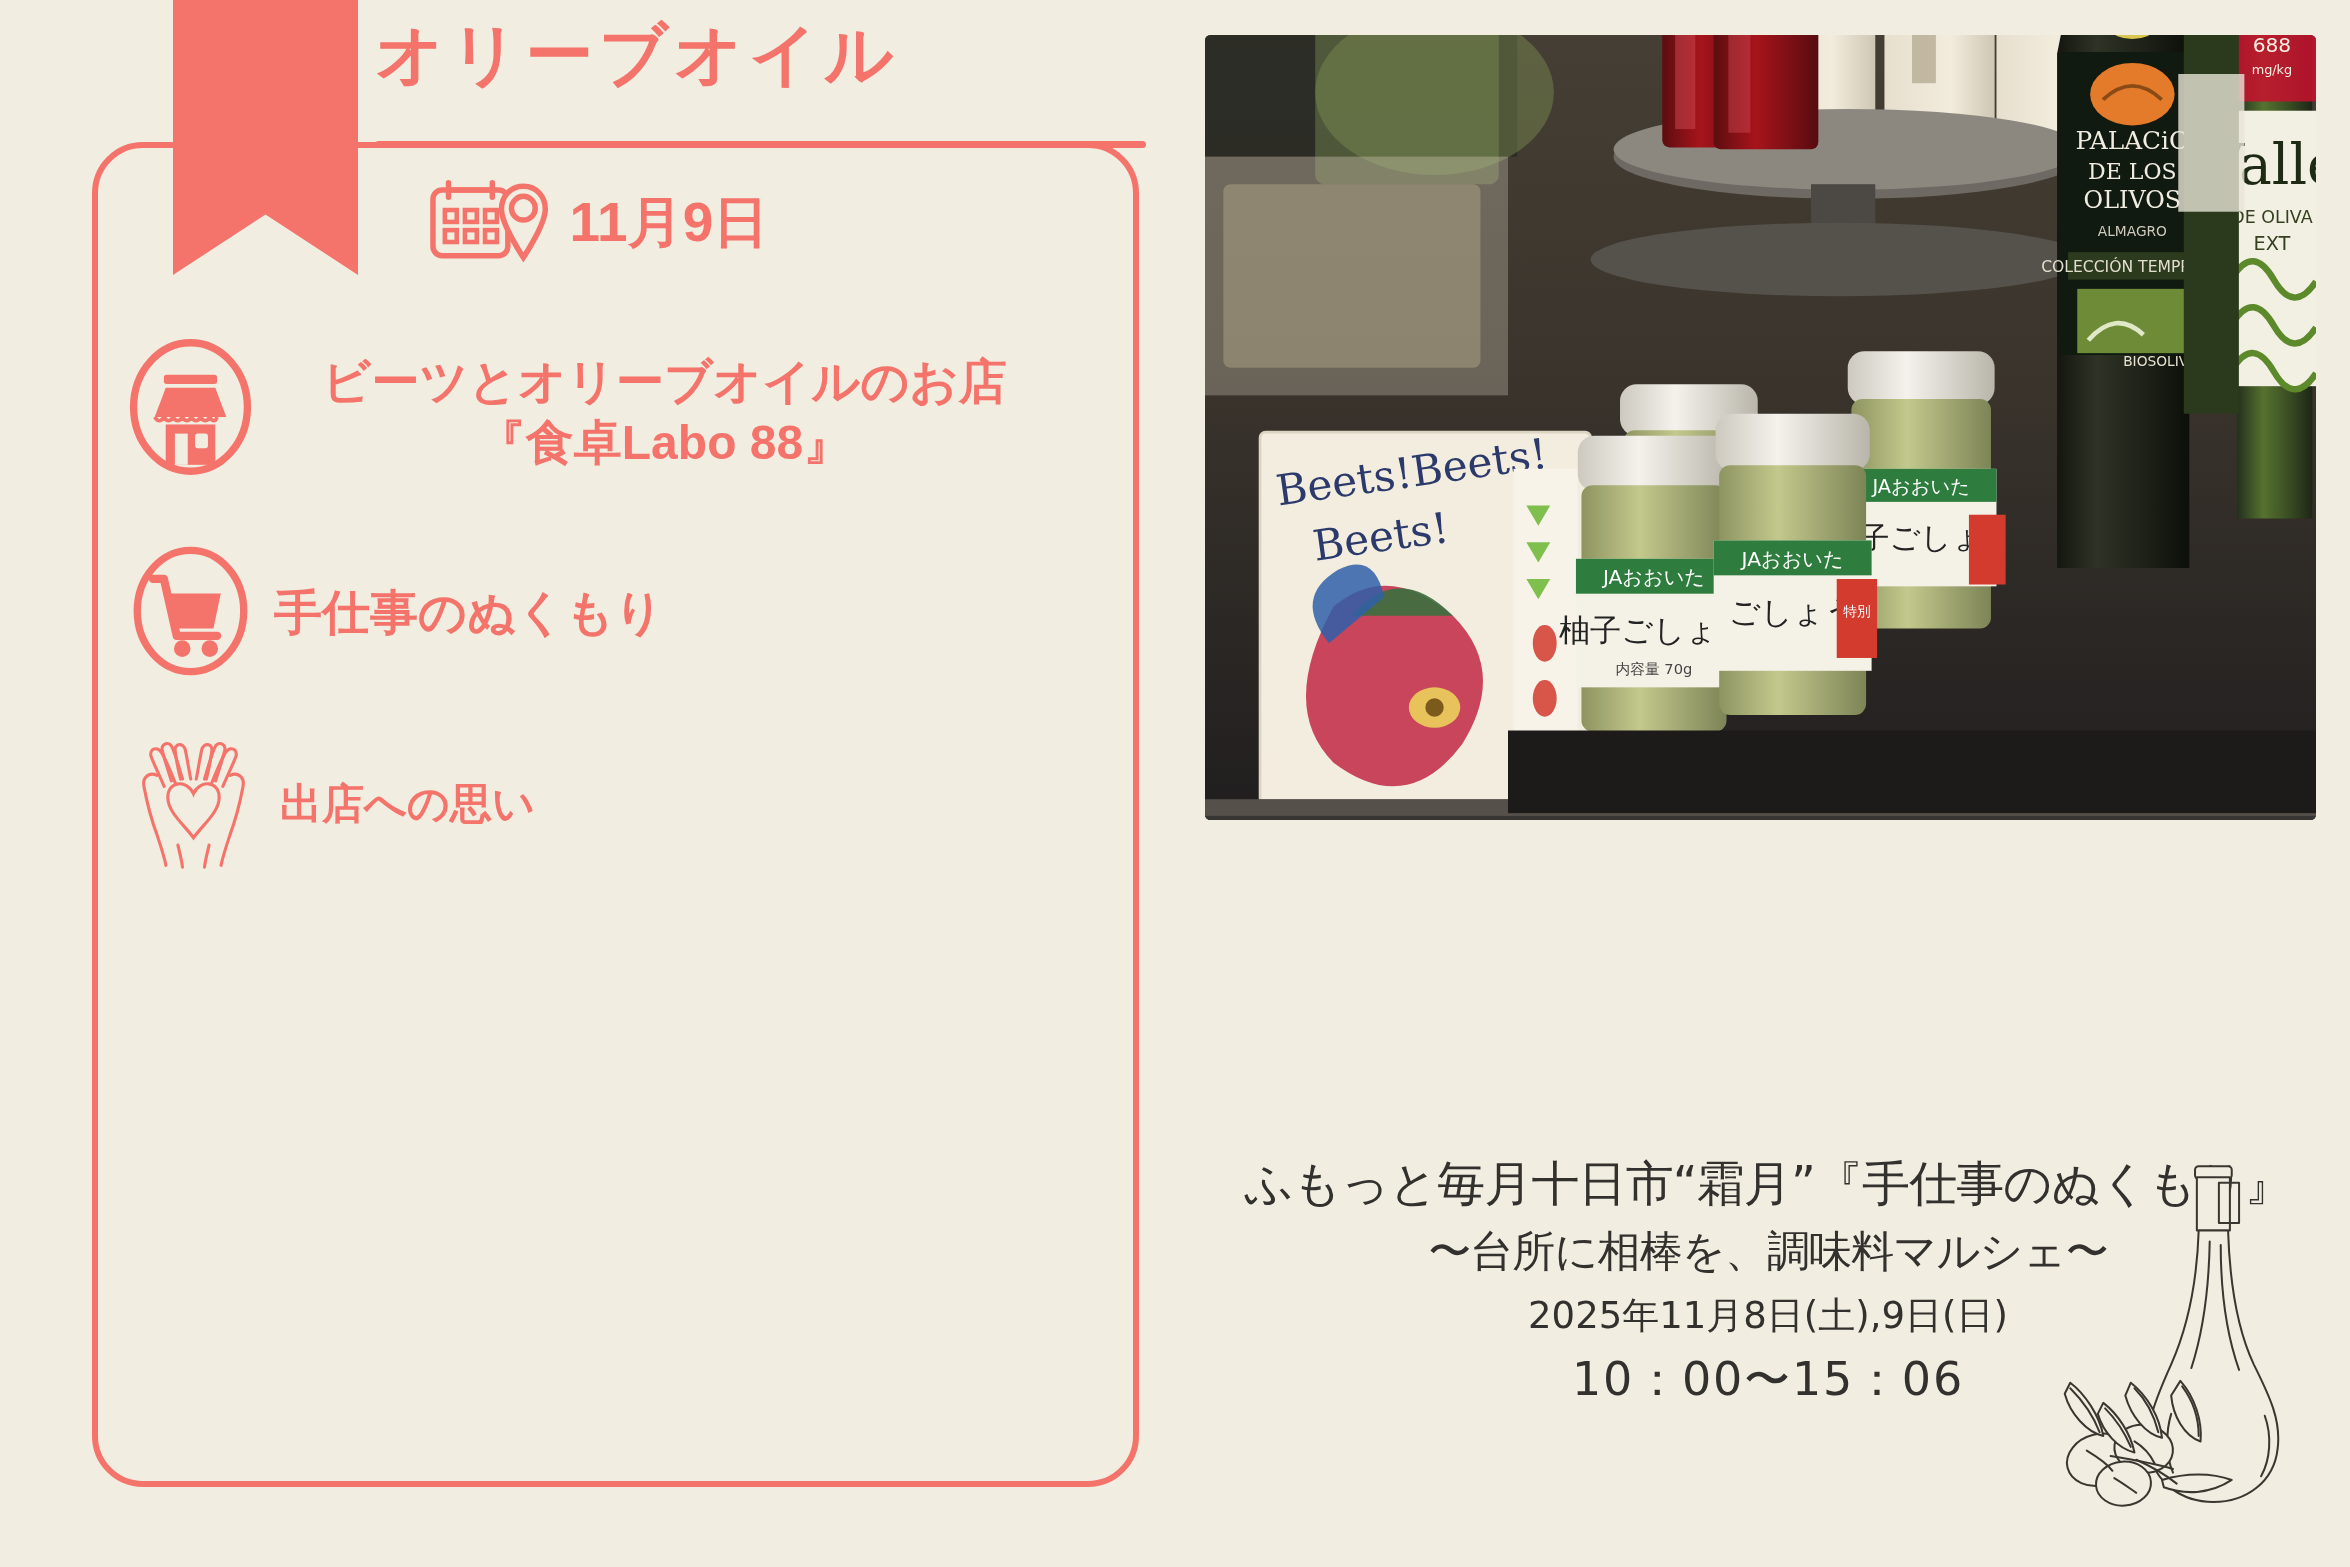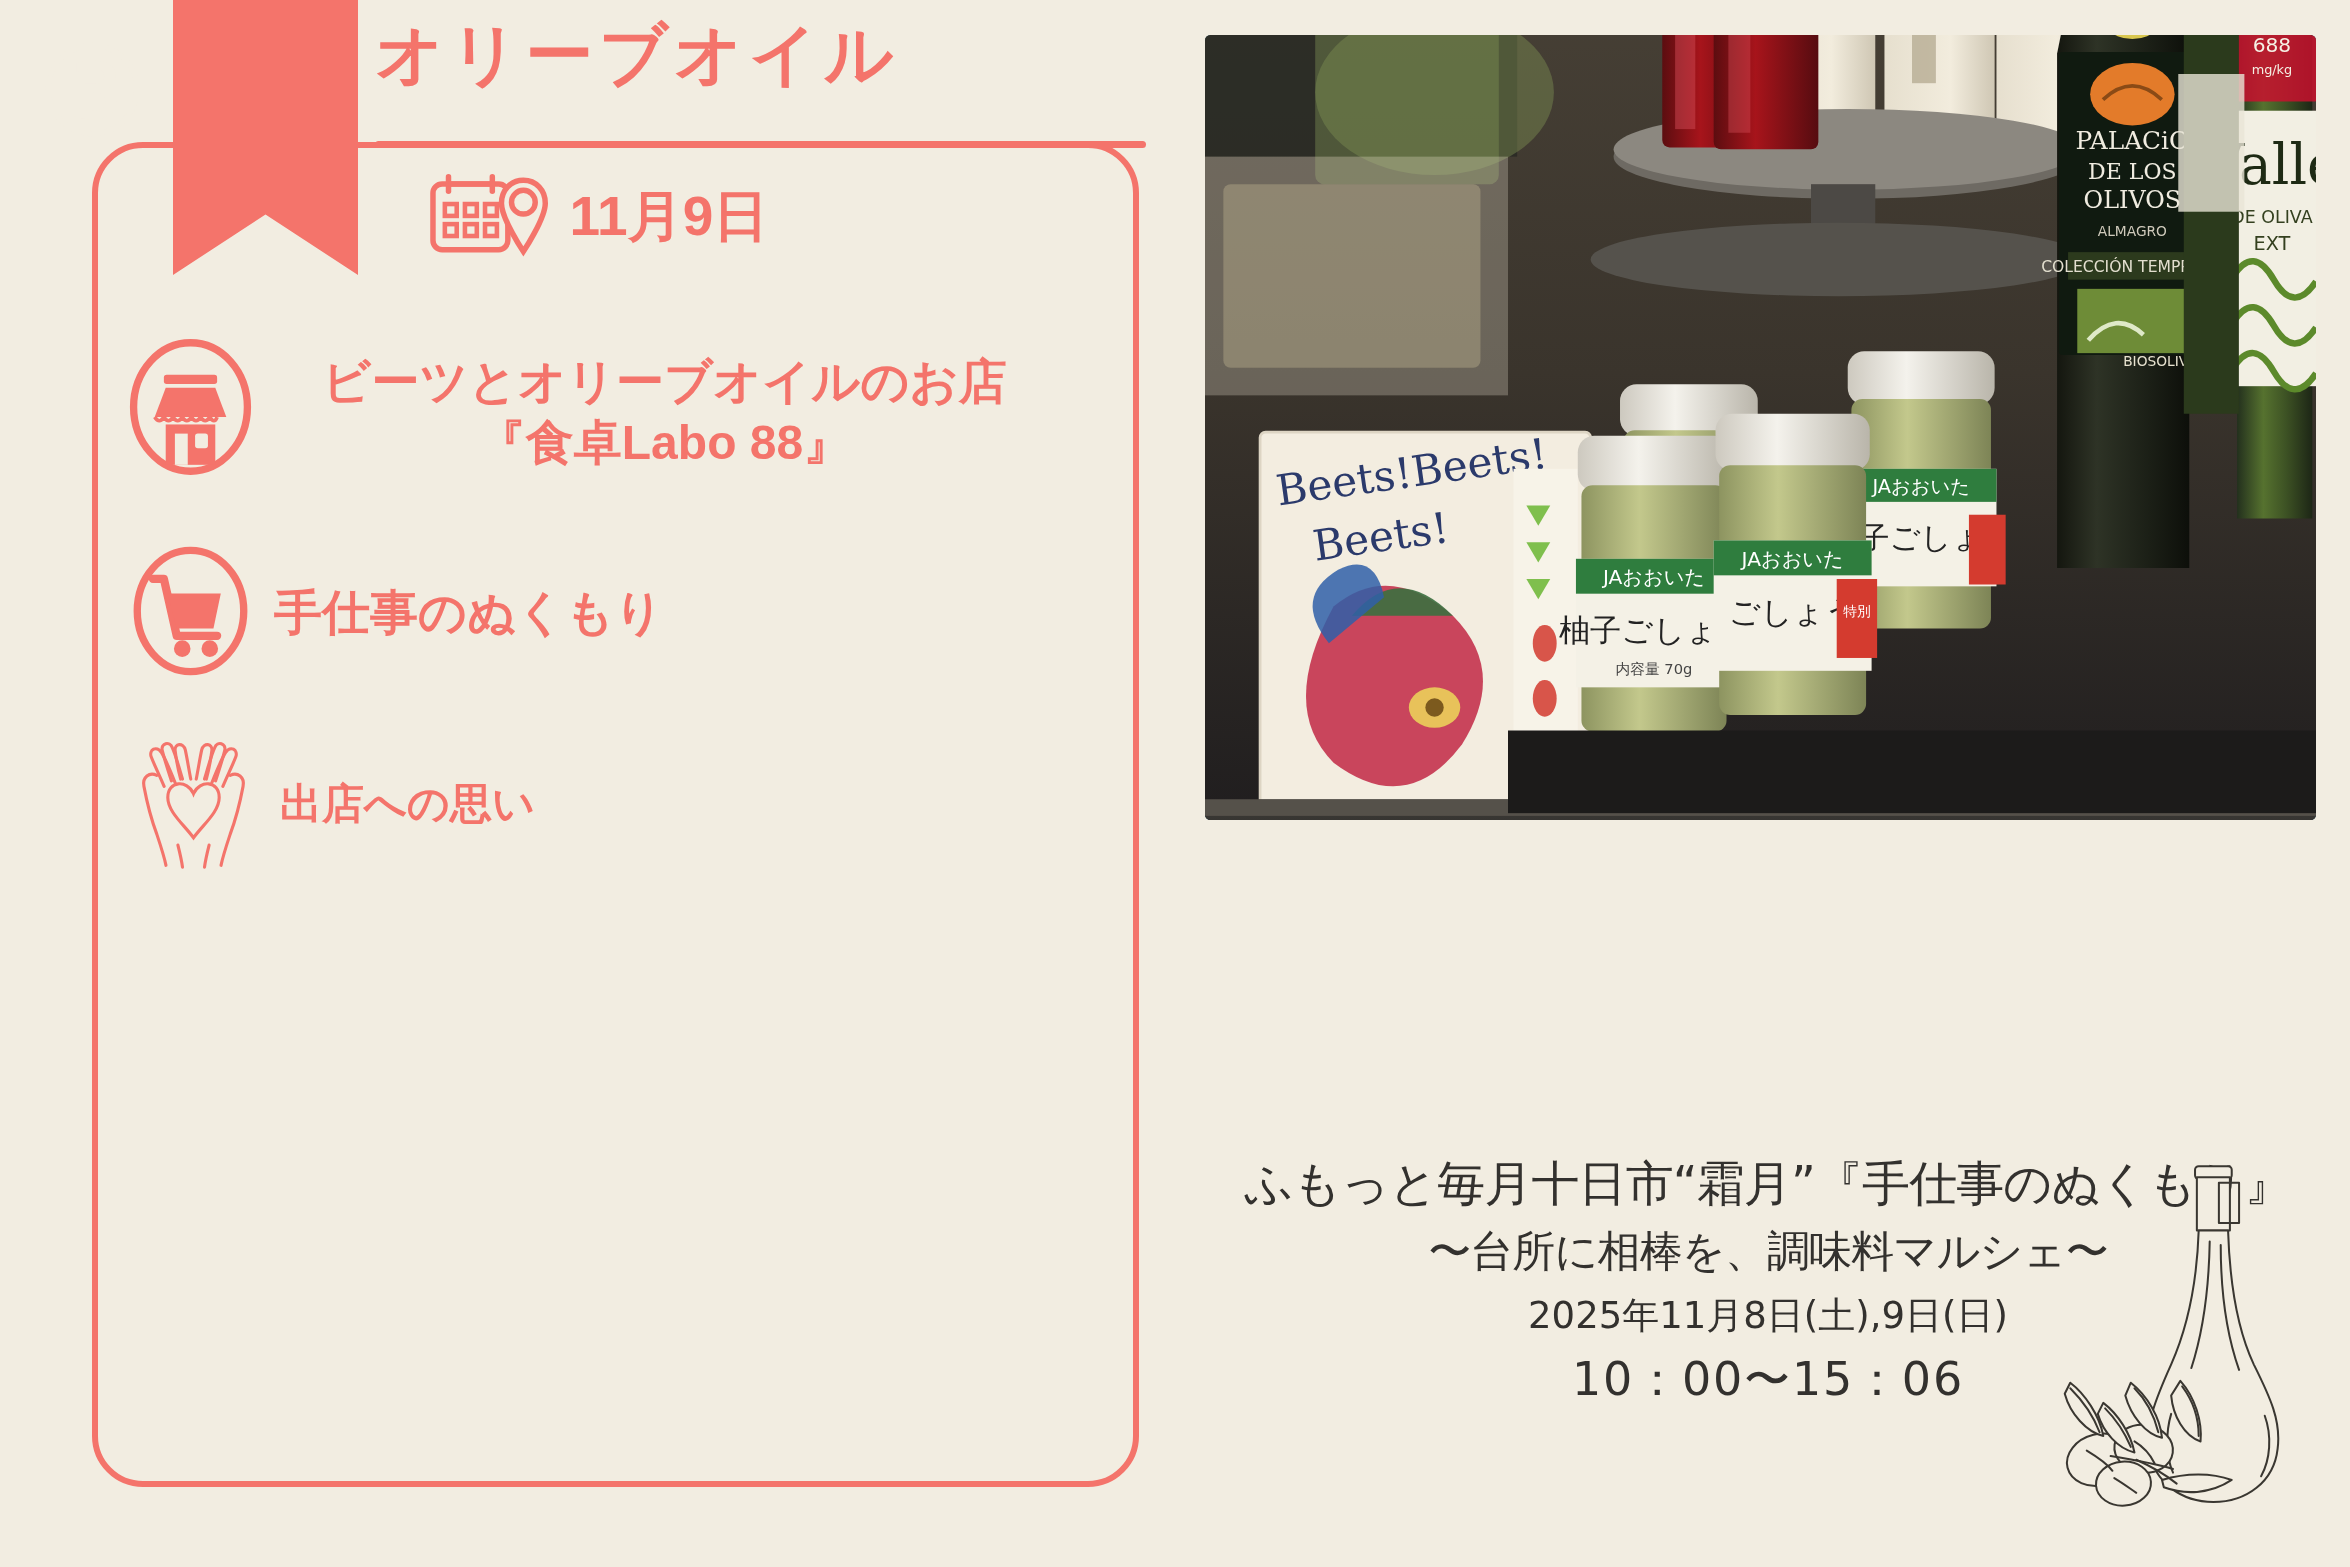--- a/index.html
+++ b/index.html
@@ -87,21 +87,21 @@
     height: 7.3px;
     background: #F4746B;
     border-radius: 3.7px;
     z-index: 3;
   }
 
   
   #date-row {
     position: absolute;
     left: 428px;
-    top: 173px;
+    top: 179px;
     display: flex;
     align-items: center;
     gap: 16.5px;
     z-index: 3;
   }
   #date-text {
     color: #F4746B;
     font-size: 55px;
     font-weight: bold;
     line-height: 1;

